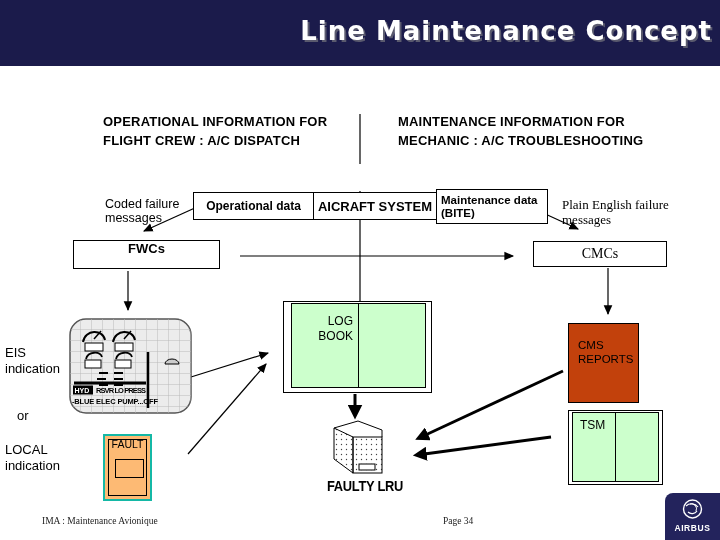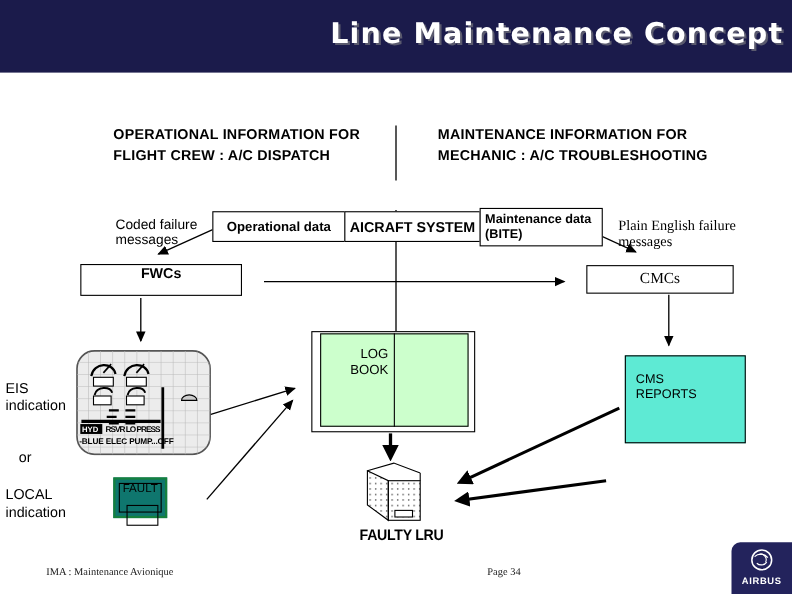--- a/index.html
+++ b/index.html
@@ -47,30 +47,30 @@
   .logbook{left:283px;top:301px;width:149px;height:92px;}
   .logbook .bookpage{left:8px;top:2px;width:135px;height:85px;}
   .logbook .bookdivider{left:75px;top:2px;height:85px;}
   .logbook .booklabel{left:22px;top:13px;width:48px;text-align:right;}
 
   .tsmbook{left:568px;top:410px;width:95px;height:75px;}
   .tsmbook .bookpage{left:4px;top:2px;width:87px;height:70px;}
   .tsmbook .bookdivider{left:47px;top:2px;height:70px;}
   .tsmbook .booklabel{left:12px;top:8px;}
 
-  .cmsrep{left:568px;top:323px;width:110px;height:80px;background:#5eead4;border:1px solid #000;
+  .cmsrep{left:568px;top:323px;width:71px;height:80px;background:#c2410c;border:1px solid #000;
           box-sizing:border-box;padding:14px 0 0 9px;font-size:11.5px;line-height:14px;}
 
   .sidelabel{font-size:13px;line-height:16px;}
   .eislabel{left:5px;top:345px;}
   .orlabel{left:17px;top:408px;}
   .locallabel{left:5px;top:442px;}
 
   
-  .faultbtn{left:103px;top:434px;width:49px;height:37px;border:2px solid #15803d;box-sizing:border-box;background:#0f766e;}
+  .faultbtn{left:103px;top:434px;width:49px;height:67px;border:2px solid #14b8a6;box-sizing:border-box;background:#fdba74;}
   .faultinner{position:absolute;left:3px;top:3px;right:3px;bottom:3px;border:1px solid #000;}
   .faultlabel{position:absolute;left:0;top:2px;width:100%;text-align:center;font-size:10.5px;white-space:nowrap;}
   .faultrect{position:absolute;left:10px;top:23px;width:27px;height:17px;border:1px solid #000;}
 
   .faultylru-label{left:322px;top:478px;width:86px;text-align:center;font-weight:bold;
                    font-size:14px;letter-spacing:-.3px;transform:scaleX(.92);}
 
   
   .footnote{font-family:"Liberation Serif",serif;font-size:9.5px;color:#222;}
   .foot-left{left:42px;top:516px;}
@@ -168,20 +168,26 @@
       <div>LOG</div>
       <div>BOOK</div>
     </div>
   </div>
 
   <div class="abs cmsrep">
     <div>CMS</div>
     <div>REPORTS</div>
   </div>
 
+  <div class="abs bookwrap tsmbook">
+    <div class="bookouter"></div>
+    <div class="bookpage"></div>
+    <div class="bookdivider"></div>
+    <div class="booklabel">TSM</div>
+  </div>
 
   <svg class="layer" style="left:69px;top:318px;" width="123" height="96" viewBox="0 0 123 96">
     <defs>
       <pattern id="grid" width="11" height="11" patternUnits="userSpaceOnUse">
         <path d="M11,0 H0 V11" fill="none" stroke="#b9b9b9" stroke-width="1"></path>
       </pattern>
       <clipPath id="crtclip">
           <rect x="1.5" y="1.5" width="120" height="93" rx="16"></rect>
         </clipPath>
     </defs>

